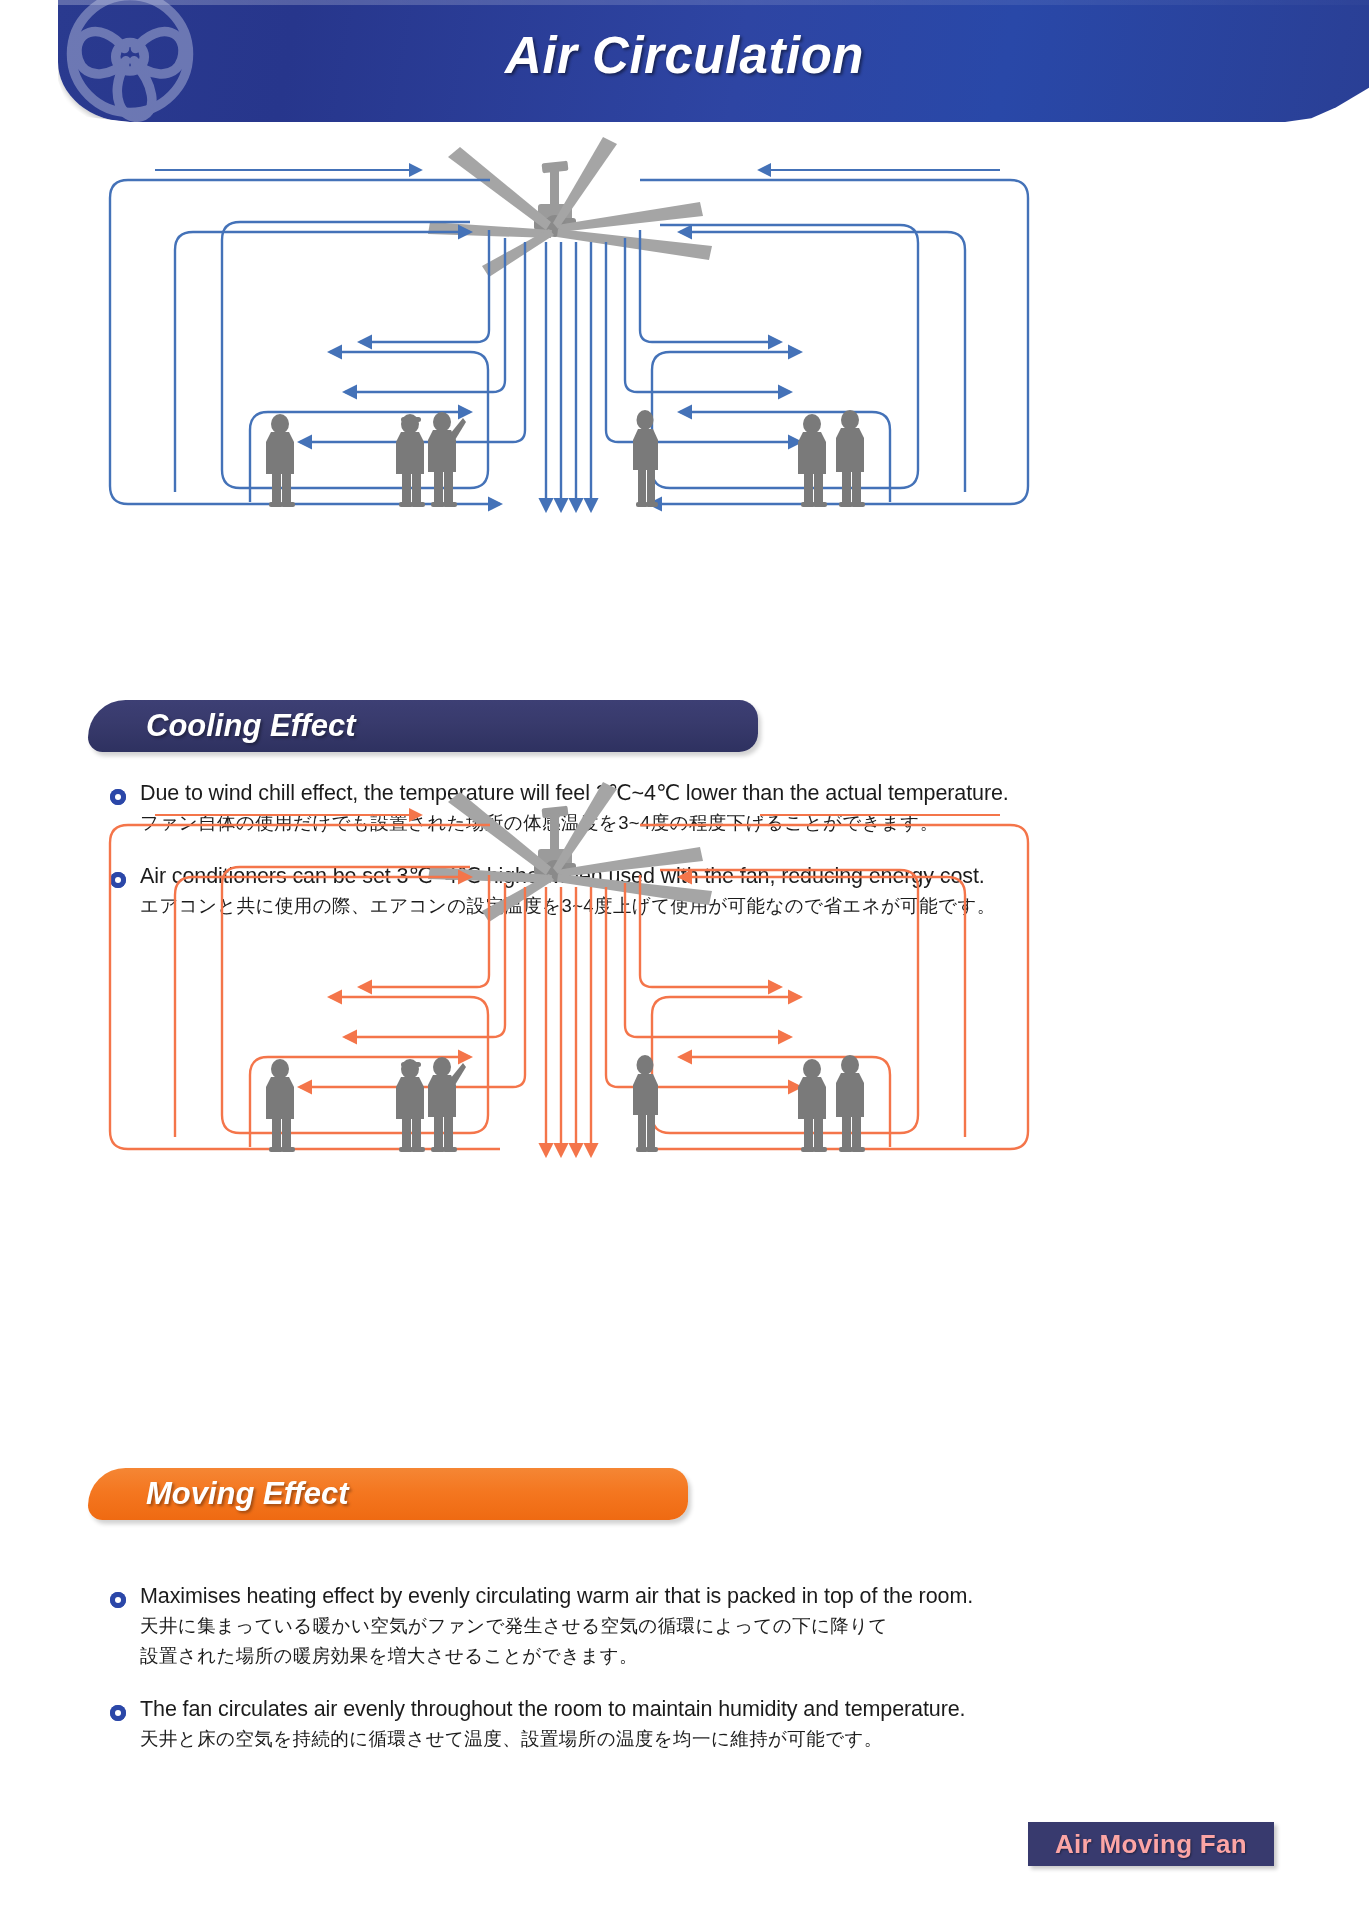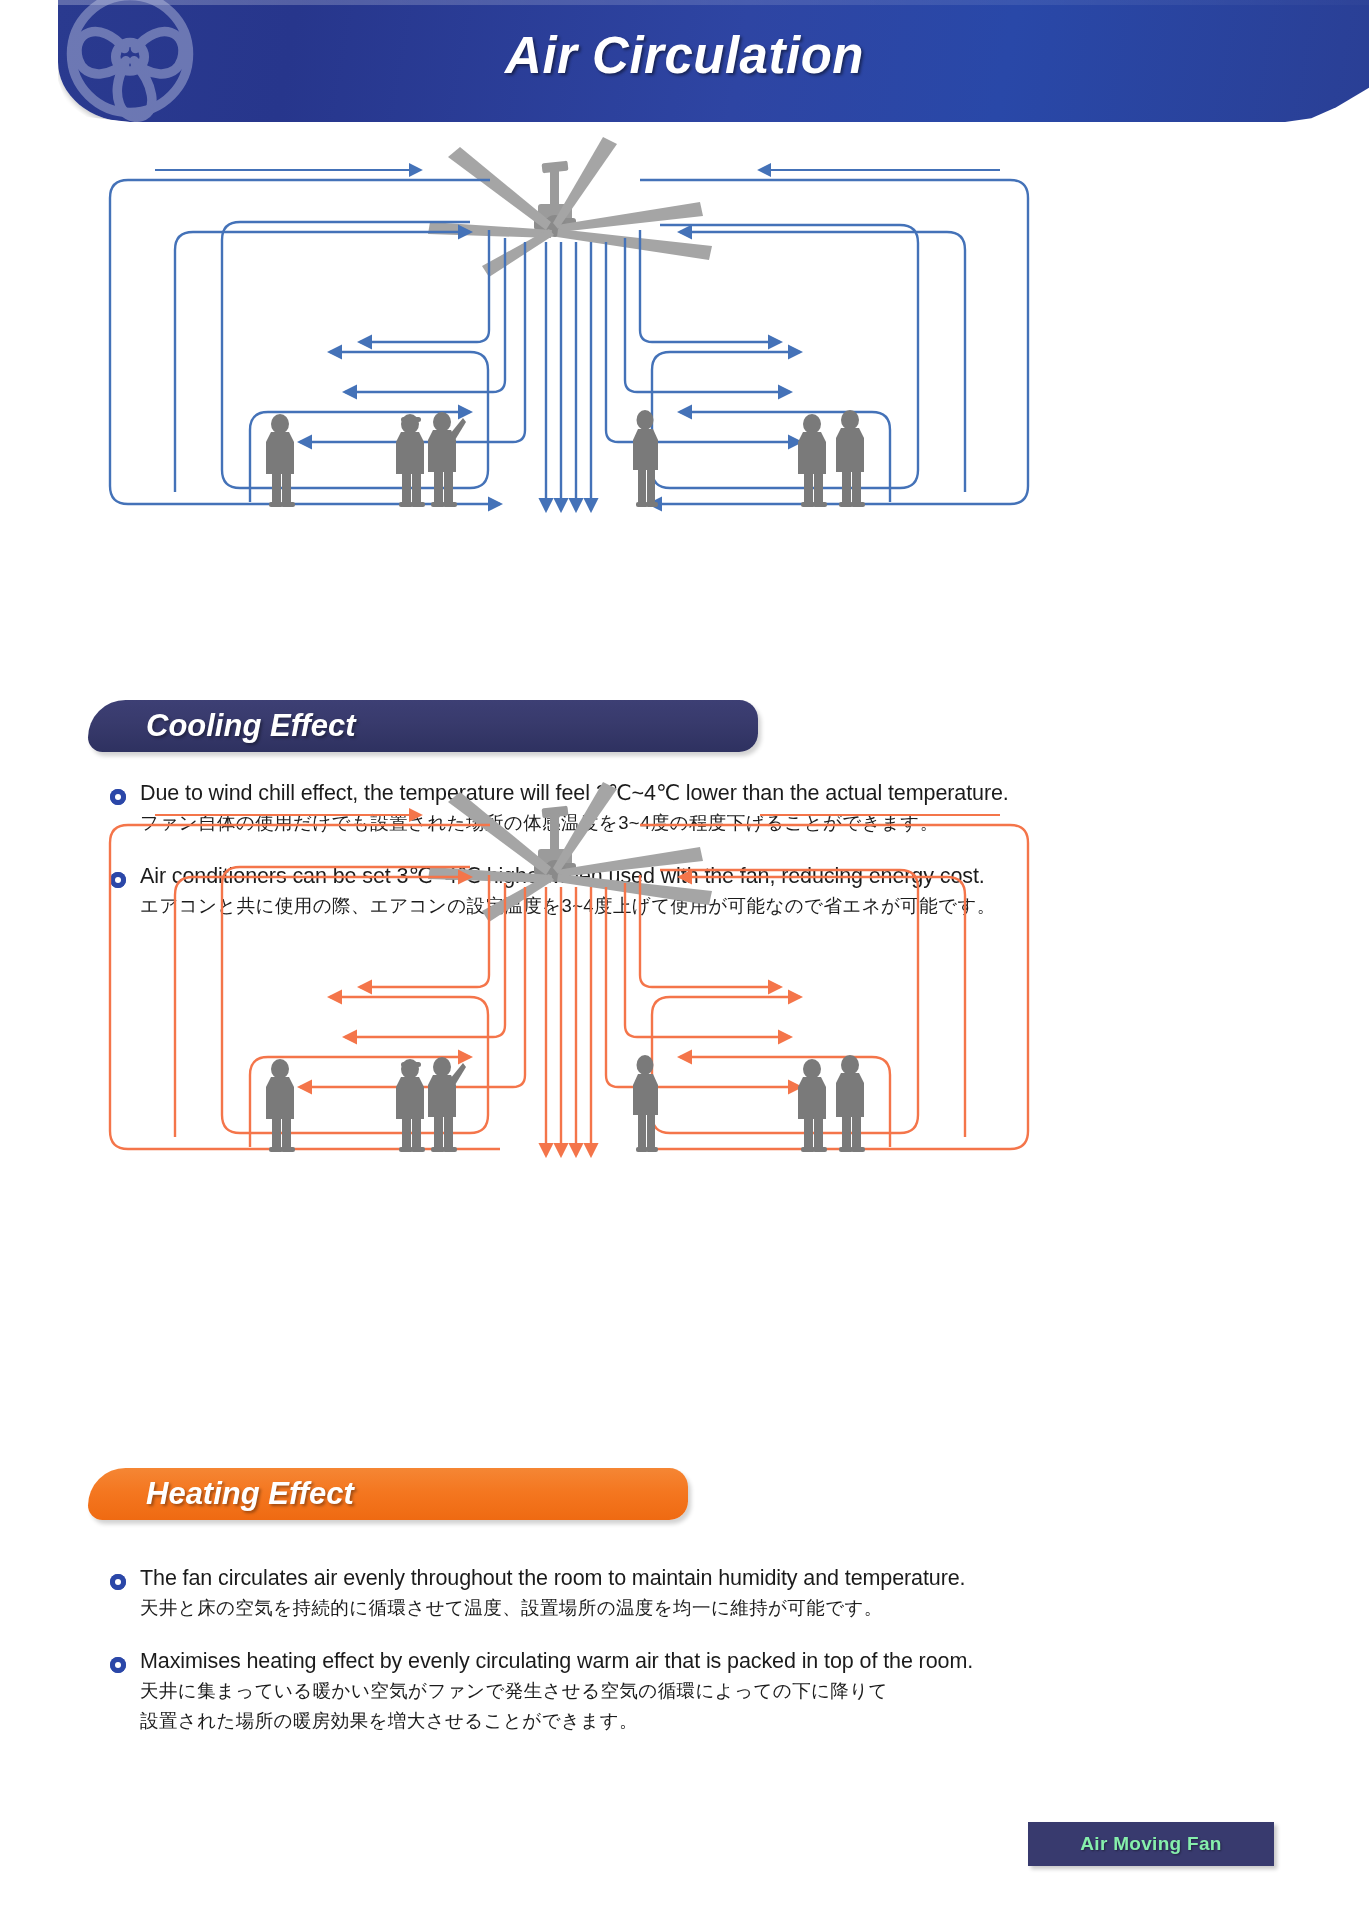--- a/index.html
+++ b/index.html
@@ -110,21 +110,21 @@
 
   
   .footer-badge {
     position: absolute; left: 1028px; top: 1822px;
     width: 246px; height: 44px;
     background: #383a6e;
     display: flex; align-items: center; justify-content: center;
     box-shadow: 3px 3px 4px rgba(0,0,0,0.22);
   }
   .footer-badge span {
-    color: #86efac; font-size: 19px; font-weight: bold;
+    color: #fca5a5; font-size: 26px; font-weight: bold;
     letter-spacing: 0.3px;
     text-shadow: 1px 1px 2px rgba(0,0,0,0.4);
   }
 </style>
 </head>
 <body>
 
 <div class="page">
 
   <div class="header">
@@ -365,34 +365,34 @@
           <rect x="4" y="58" width="9" height="34"></rect>
           <rect x="14" y="58" width="9" height="34"></rect>
           <rect x="1" y="90" width="14" height="5" rx="2"></rect>
           <rect x="13" y="90" width="14" height="5" rx="2"></rect>
         </g>
       </g>
     </svg>
   </div>
 
   <div class="banner banner-heat">
-    <span class="banner-label">Heating Effect</span>
+    <span class="banner-label">Moving Effect</span>
   </div>
 
   <div class="bullets" style="top:1565px;">
-    <div class="bullet-item">
-      <span class="bullet-dot"></span>
-      <div class="bullet-en">The fan circulates air evenly throughout the room to maintain humidity and temperature.</div>
-      <div class="bullet-jp">天井と床の空気を持続的に循環させて温度、設置場所の温度を均一に維持が可能です。</div>
-    </div>
     <div class="bullet-item" style="margin-top:18px;">
       <span class="bullet-dot"></span>
       <div class="bullet-en">Maximises heating effect by evenly circulating warm air that is packed in top of the room.</div>
       <div class="bullet-jp">天井に集まっている暖かい空気がファンで発生させる空気の循環によっての下に降りて</div>
       <div class="bullet-jp">設置された場所の暖房効果を増大させることができます。</div>
     </div>
+    <div class="bullet-item">
+      <span class="bullet-dot"></span>
+      <div class="bullet-en">The fan circulates air evenly throughout the room to maintain humidity and temperature.</div>
+      <div class="bullet-jp">天井と床の空気を持続的に循環させて温度、設置場所の温度を均一に維持が可能です。</div>
+    </div>
   </div>
 
   <div class="footer-badge">
     <span>Air Moving Fan</span>
   </div>
 
 </div>
 
 </body></html>

